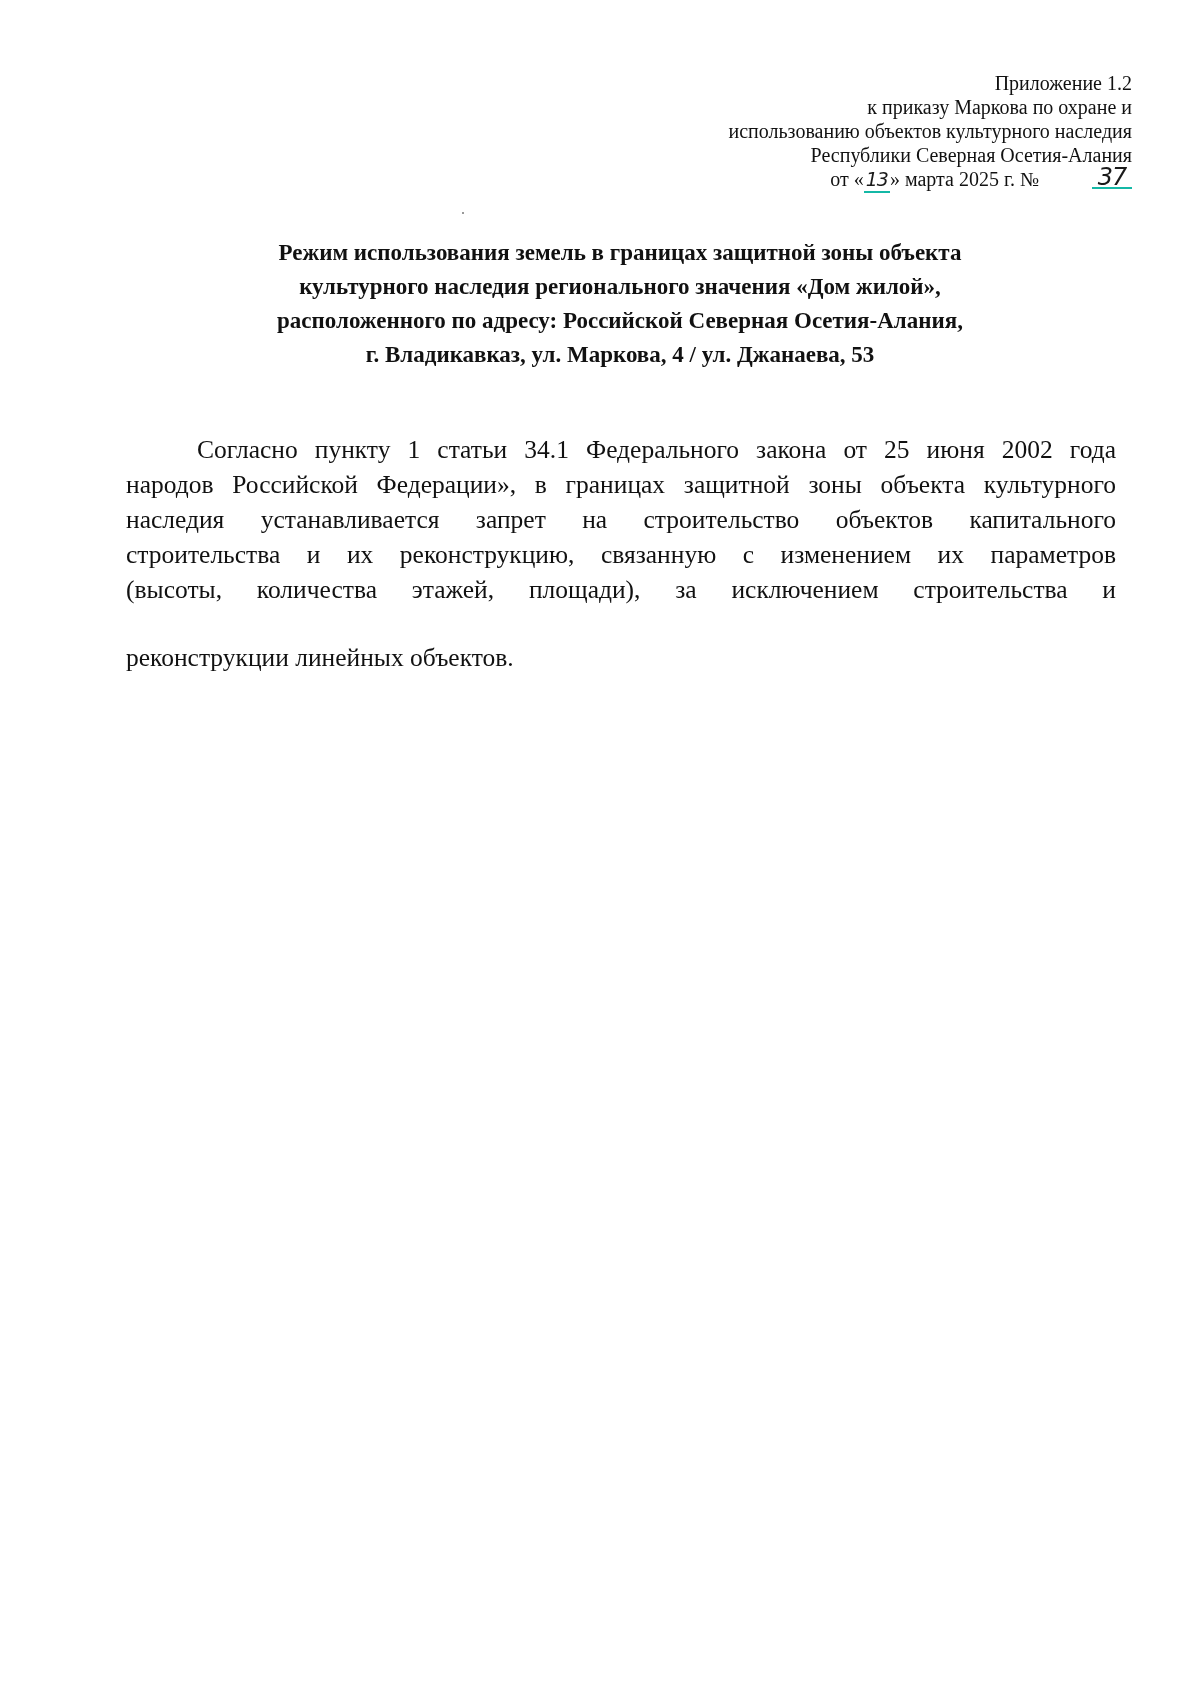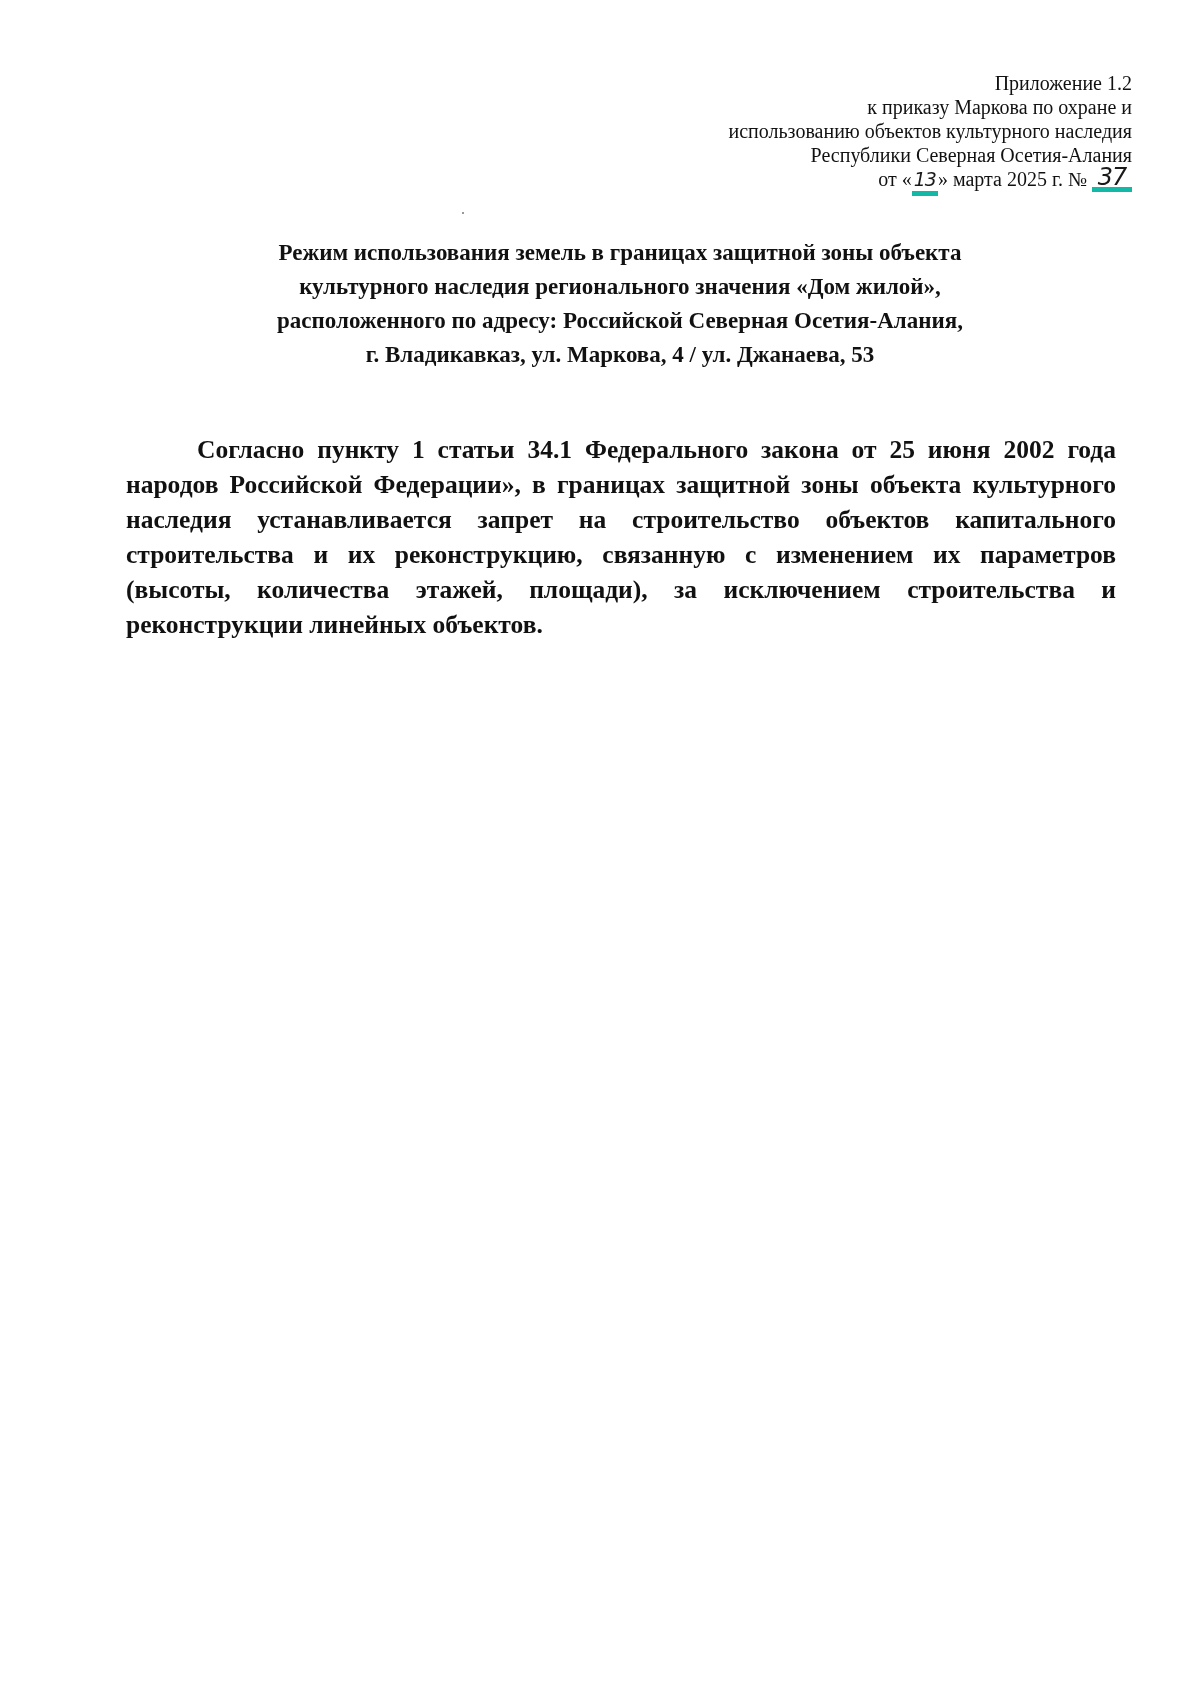--- a/index.html
+++ b/index.html
@@ -39,29 +39,30 @@
       display: inline-block;
       position: relative;
       font-family: "DejaVu Sans", sans-serif;
       font-style: italic;
       font-size: 19px;
       letter-spacing: -1px;
       color: #1a1a1a;
       padding: 0 2px;
     }
     .hand-underline {
-      border-bottom: 5px solid #14b8a6;
+      border-bottom: 2px solid #14b8a6;
     }
     .hand-number {
       font-size: 24px;
       font-weight: normal;
       line-height: 20px;
       vertical-align: 1px;
       min-width: 36px;
       text-align: center;
+      margin-left: 48px;
     }
     .title-block {
       position: absolute;
       top: 236px;
       left: 130px;
       width: 980px;
       text-align: center;
       font-weight: bold;
       font-size: 23px;
       line-height: 34px;
@@ -78,27 +79,27 @@
       font-size: 25.5px;
       line-height: 35px;
       text-align: justify;
     }
     .body-line {
       display: block;
       text-align: justify;
       text-align-last: justify;
       white-space: nowrap;
       height: 35px;
-      font-weight: bold;
     }
     .body-line.first {
       padding-left: 71px;
     }
     .body-line.last {
       text-align-last: left;
+      margin-top: 33px;
     }
     .stray-dot {
       position: absolute;
       width: 2px;
       height: 2px;
       background: #777;
       border-radius: 1px;
     }
   </style>
 </head>

